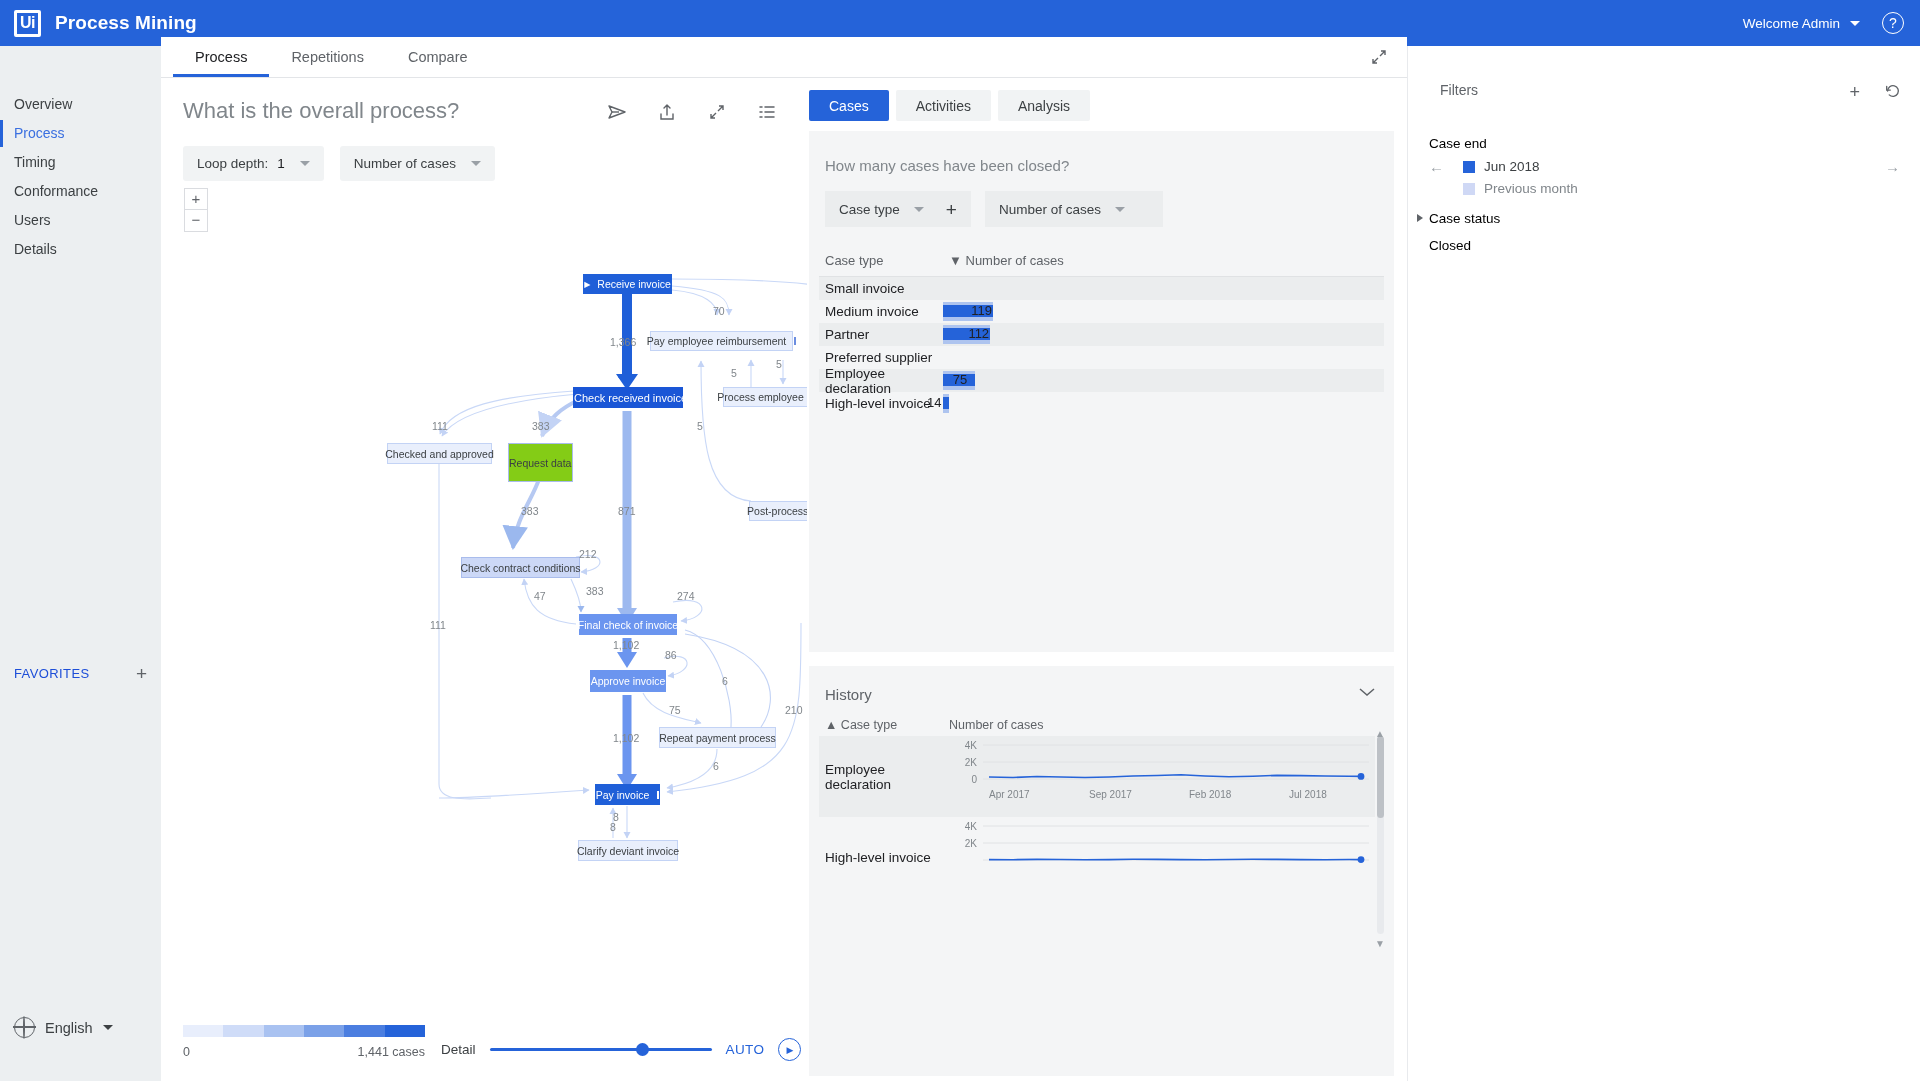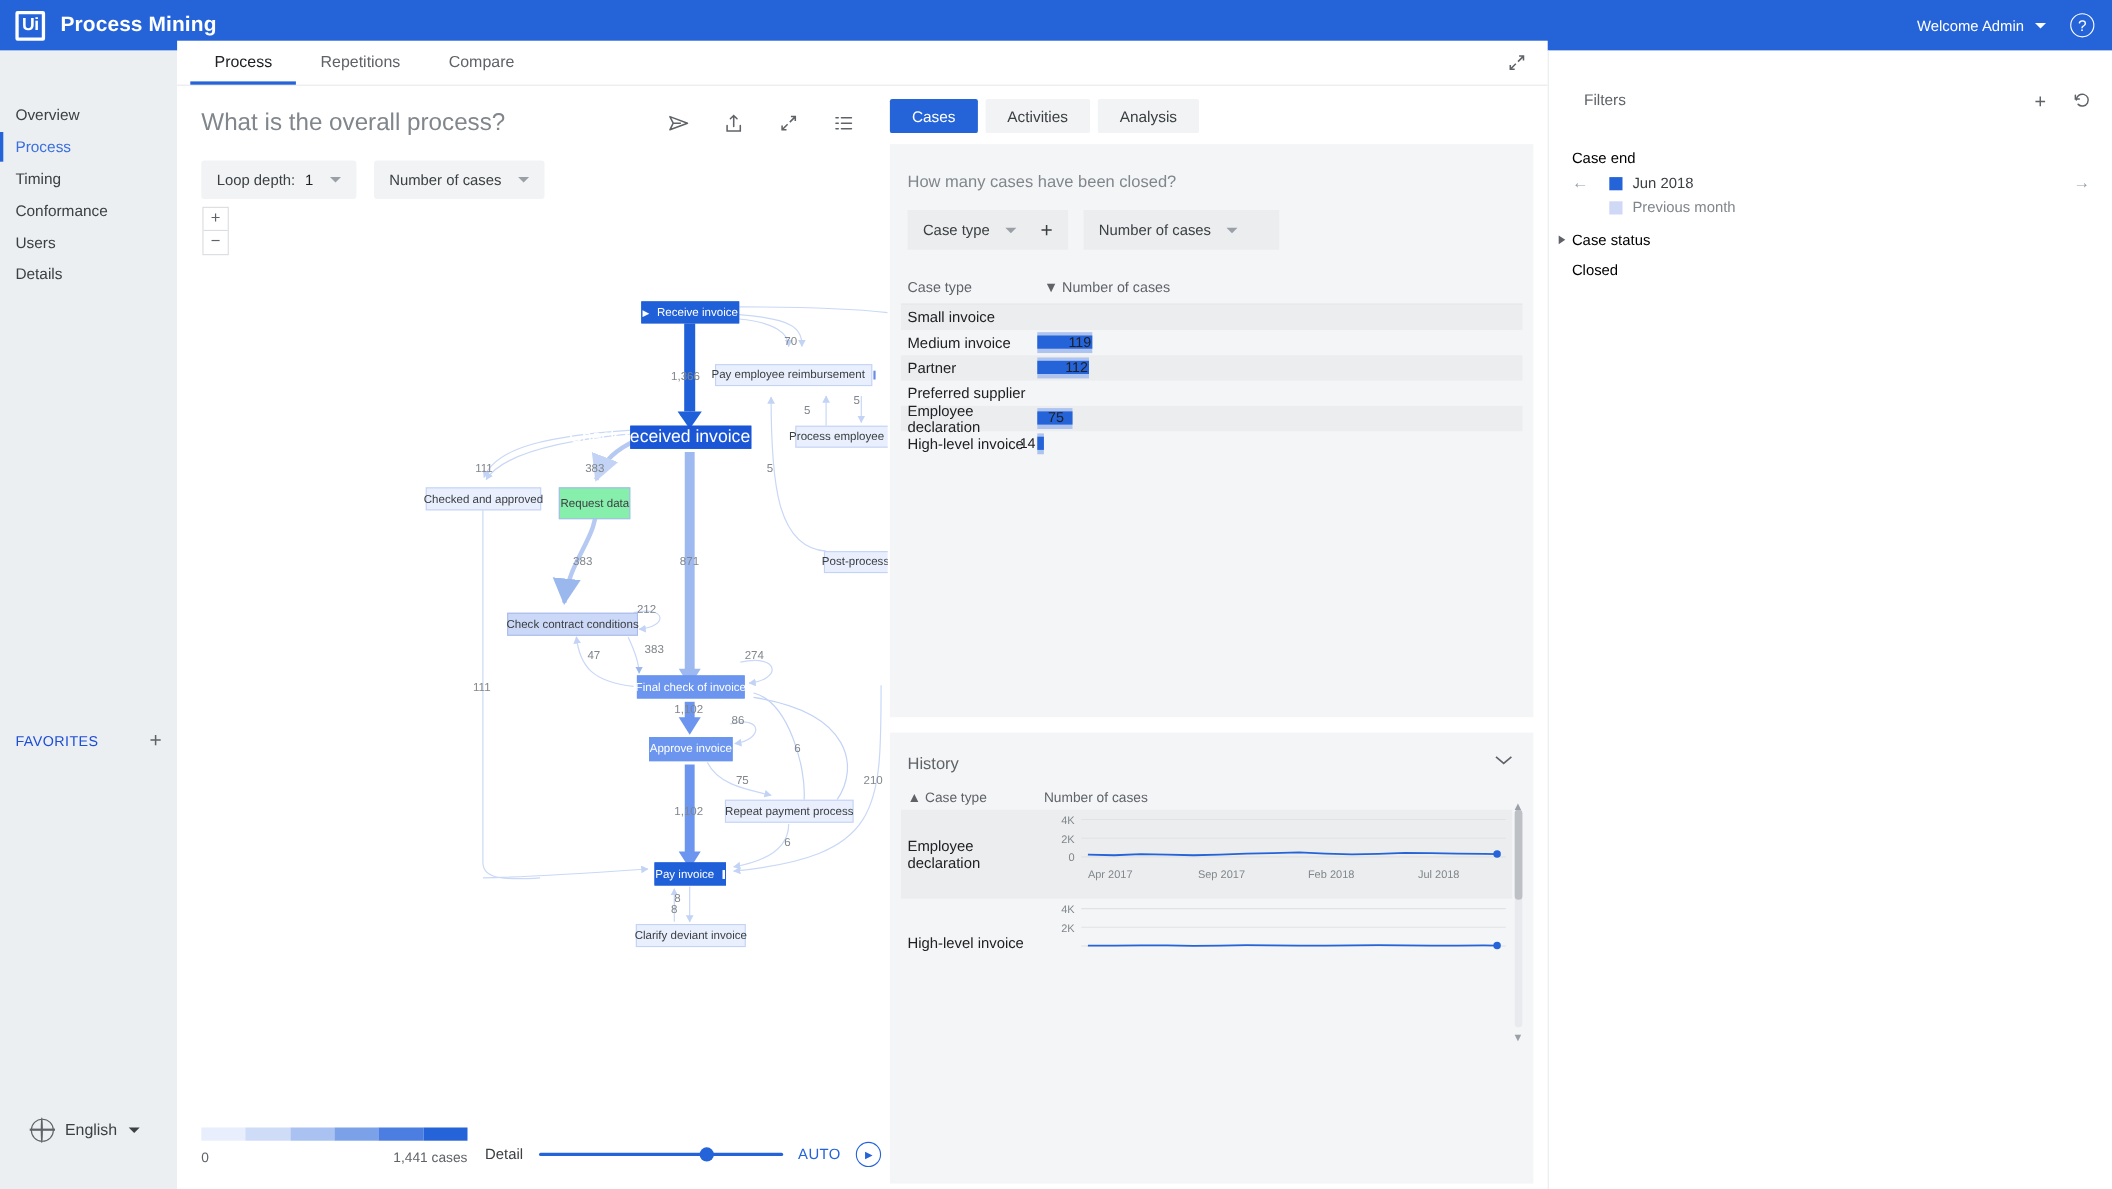--- a/index.html
+++ b/index.html
@@ -69,21 +69,21 @@
   .nav-item.active::before {
     content: ""; position: absolute; left: 0; top: 1px; width: 3px; height: 27px; background: #2563d9;
   }
   .favorites {
     position: absolute; left: 0; right: 0; top: 618px;
     display: flex; align-items: center; padding: 0 14px;
   }
   .fav-label { font-size: 13px; color: #1d4ed8; letter-spacing: 0.4px; }
   .fav-plus { margin-left: auto; color: #5f6368; font-size: 19px; line-height: 1; }
   .lang {
-    position: absolute; left: 0; bottom: 43px; display: flex; align-items: center; padding: 0 28px; gap: 10px;
+    position: absolute; left: 0; bottom: 43px; display: flex; align-items: center; padding: 0 14px; gap: 10px;
   }
   .globe {
     width: 21px; height: 21px; border-radius: 50%; border: 1.6px solid #5f6368; position: relative;
   }
   .globe::before { content: ""; position: absolute; left: -1.6px; right: -1.6px; top: 8px; height: 1.6px; background: #5f6368; }
   .globe::after { content: ""; position: absolute; top: -1.6px; bottom: -1.6px; left: 8px; width: 1.6px; background: #5f6368; border-radius: 50%; }
   .lang-label { font-size: 14.5px; color: #3c4043; }
   .lang-caret { width: 0; height: 0; border-left: 5px solid transparent; border-right: 5px solid transparent; border-top: 5px solid #3c4043; }
 
   
@@ -366,30 +366,30 @@
 
     <div id="graph-nodes">
         <div class="gnode" style="position: absolute; left: 422px; top: 196px; width: 89px; height: 20px; background: rgb(31, 95, 216); color: rgb(255, 255, 255); border: 1px solid rgb(31, 95, 216); display: flex; align-items: center; justify-content: center; font-size: 10.5px; white-space: nowrap;">
           <span style="font-size: 8px; margin-right: 7px;">▶</span>
           <span>Receive invoice</span>
         </div>
         <div class="gnode" style="position: absolute; left: 489px; top: 253px; width: 143px; height: 20px; background: rgb(233, 239, 252); color: rgb(60, 64, 67); border: 1px solid rgb(195, 211, 245); display: flex; align-items: center; justify-content: center; font-size: 10.5px; white-space: nowrap;">
           <span>Pay employee reimbursement</span>
           <span style="width: 8px; height: 8px; margin-left: 8px; background: transparent; border: 1px solid rgb(107, 141, 224); display: inline-block;"></span>
         </div>
-        <div class="gnode" style="position: absolute; left: 412px; top: 309px; width: 110px; height: 21px; background: rgb(26, 86, 214); color: rgb(255, 255, 255); border: 1px solid rgb(26, 86, 214); display: flex; align-items: center; justify-content: flex-end; font-size: 16px; white-space: nowrap;">
+        <div class="gnode" style="position: absolute; left: 412px; top: 309px; width: 110px; height: 21px; background: rgb(26, 86, 214); color: rgb(255, 255, 255); border: 1px solid rgb(26, 86, 214); display: flex; align-items: center; justify-content: flex-start; font-size: 11px; white-space: nowrap;">
           <span>Check received invoice</span>
         </div>
         <div class="gnode" style="position: absolute; left: 562px; top: 309px; width: 148px; height: 20px; background: rgb(233, 239, 252); color: rgb(60, 64, 67); border: 1px solid rgb(195, 211, 245); display: flex; align-items: center; justify-content: center; font-size: 10.5px; white-space: nowrap;">
           <span>Process employee reimbursement</span>
         </div>
         <div class="gnode" style="position: absolute; left: 226px; top: 365px; width: 105px; height: 21px; background: rgb(233, 239, 252); color: rgb(60, 64, 67); border: 1px solid rgb(195, 211, 245); display: flex; align-items: center; justify-content: center; font-size: 10.5px; white-space: nowrap;">
           <span>Checked and approved</span>
         </div>
-        <div class="gnode" style="position: absolute; left: 347px; top: 365px; width: 65px; height: 29px; background: #86efac; color: rgb(60, 64, 67); border: 1px solid rgb(169, 188, 236); display: flex; align-items: center; justify-content: flex-end; font-size: 10.5px; white-space: nowrap;">
+        <div class="gnode" style="position: absolute; left: 347px; top: 365px; width: 65px; height: 39px; background: #84cc16; color: rgb(60, 64, 67); border: 1px solid rgb(169, 188, 236); display: flex; align-items: center; justify-content: flex-start; font-size: 10.5px; white-space: nowrap;">
           <span>Request data</span>
         </div>
         <div class="gnode" style="position: absolute; left: 588px; top: 423px; width: 93px; height: 20px; background: rgb(233, 239, 252); color: rgb(60, 64, 67); border: 1px solid rgb(195, 211, 245); display: flex; align-items: center; justify-content: center; font-size: 10.5px; white-space: nowrap;">
           <span>Post-process invoice</span>
         </div>
         <div class="gnode" style="position: absolute; left: 300px; top: 479px; width: 119px; height: 21px; background: rgb(204, 216, 247); color: rgb(60, 64, 67); border: 1px solid rgb(169, 188, 236); display: flex; align-items: center; justify-content: center; font-size: 10.5px; white-space: nowrap;">
           <span>Check contract conditions</span>
         </div>
         <div class="gnode" style="position: absolute; left: 418px; top: 536px; width: 98px; height: 21px; background: rgb(107, 149, 239); color: rgb(255, 255, 255); border: 1px solid rgb(107, 149, 239); display: flex; align-items: center; justify-content: center; font-size: 10.5px; white-space: nowrap;">
           <span>Final check of invoice</span>

